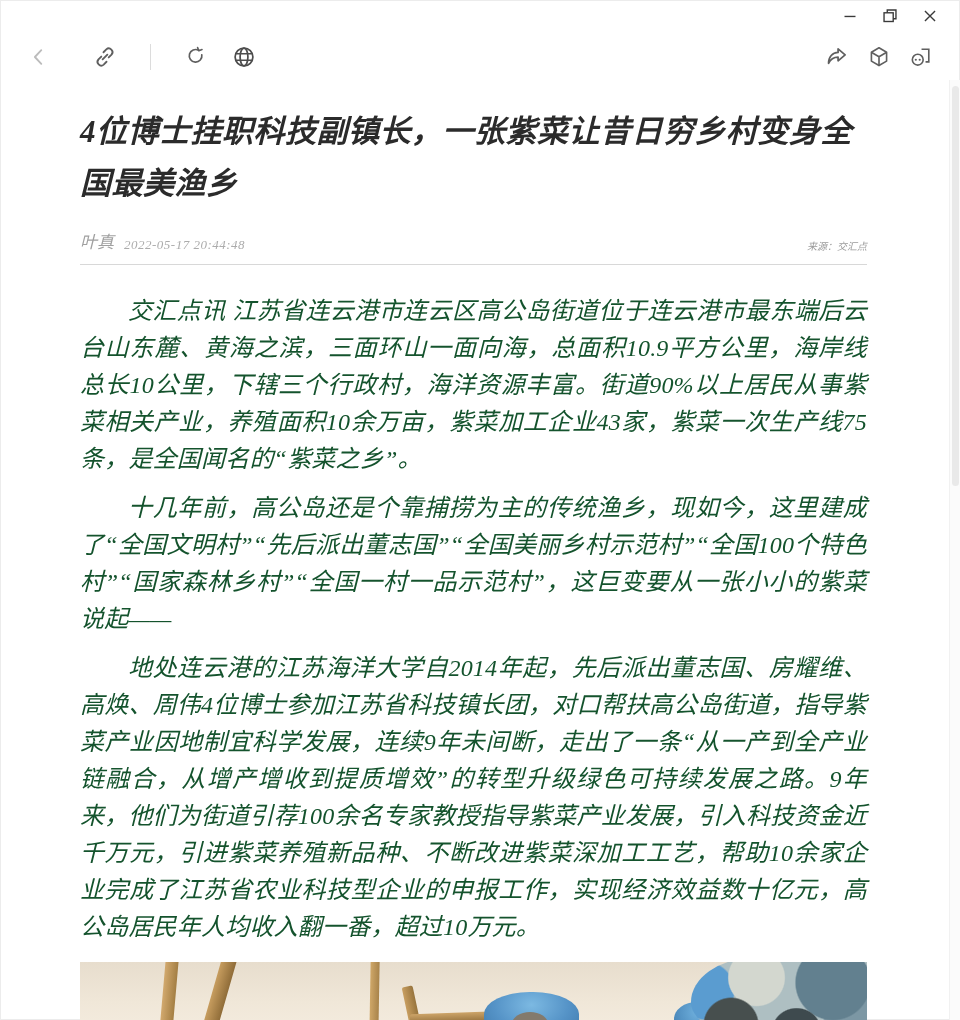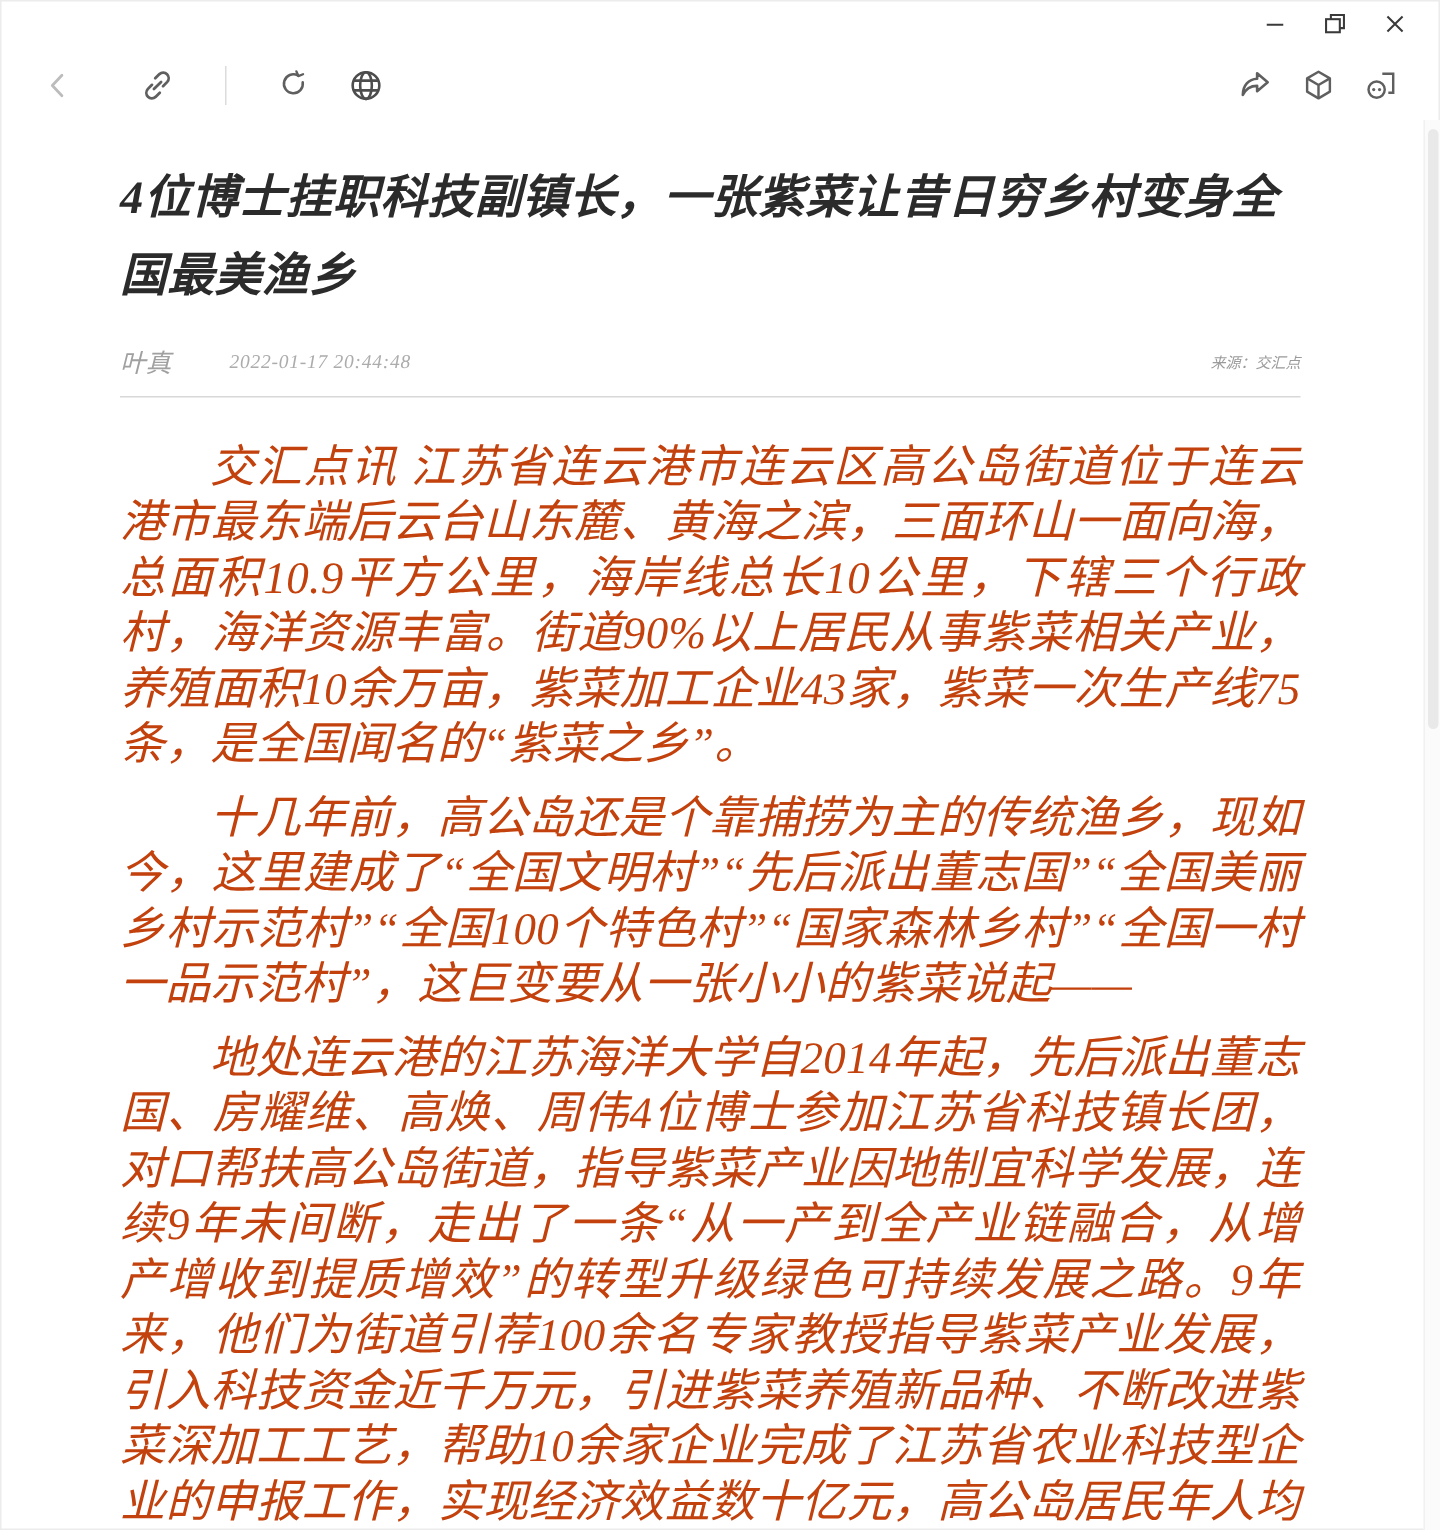--- a/index.html
+++ b/index.html
@@ -20,27 +20,27 @@
             cursor:pointer; }
   .tb-sep { width:1px; height:26px; background:#dcdcdc; margin:0 14px; }
   .tb-left { display:flex; align-items:center; gap:14px; }
   .tb-right { display:flex; align-items:center; gap:8px; margin-left:auto; }
   .gap-back { margin-right:18px; }
 
   
   .article { width:787px; margin:0 85px 0 80px;font-style:italic; }
   .title { font-size:31px; line-height:52px; font-weight:600; color:#2b2b2b;
            letter-spacing:0.5px; margin-top:24px; }
-  .byline { display:flex; align-items:center; margin-top:18px;gap:29px; }
+  .byline { display:flex; align-items:flex-end; margin-top:18px; }
   .author { font-size:17px; color:#a0a0a0; }
   .pubtime { font-size:13px; color:#acacac; margin-left:10px; letter-spacing:0.5px; }
   .source { margin-left:auto; font-size:10px; color:#9b9b9b; }
   .divider { border:none; border-top:1px solid #d8d8d8; margin-top:11px; }
 
-  .body-text p { font-size:30px; line-height:37px; color:#c2410c; text-align:justify;
+  .body-text p { font-size:24px; line-height:37px; color:#14532d; text-align:justify;
                  text-indent:2em; margin-top:12px; letter-spacing:0.2px; }
   .body-text p:first-child { margin-top:28px; }
 
   
   .photo { position:relative; width:787px; height:72px; margin-top:16px; overflow:hidden;
            background:linear-gradient(180deg,#e7ddcd 0%,#f0e7d8 55%,#f4ecdf 100%); }
   .photo div { position:absolute; }
   .pole-a { left:82px; top:-8px; width:13px; height:96px; border-radius:3px;
             background:linear-gradient(90deg,#d2a96e,#a37e43); transform:rotate(5deg); }
   .pole-b { left:132px; top:-6px; width:15px; height:76px; border-radius:3px;
@@ -155,21 +155,21 @@
       </svg>
     </div>
   </div>
 </div>
 
 <div class="article">
   <h1 class="title">4位博士挂职科技副镇长，一张紫菜让昔日穷乡村变身全国最美渔乡</h1>
 
   <div class="byline">
     <span class="author">叶真</span>
-    <span class="pubtime">2022-01-17 20:44:48</span>
+    <span class="pubtime">2022-05-17 20:44:48</span>
     <span class="source">来源：交汇点</span>
   </div>
 
   <hr class="divider">
 
   <div class="body-text">
     <p>交汇点讯 江苏省连云港市连云区高公岛街道位于连云港市最东端后云台山东麓、黄海之滨，三面环山一面向海，总面积10.9平方公里，海岸线总长10公里，下辖三个行政村，海洋资源丰富。街道90%以上居民从事紫菜相关产业，养殖面积10余万亩，紫菜加工企业43家，紫菜一次生产线75条，是全国闻名的“紫菜之乡”。</p>
     <p>十几年前，高公岛还是个靠捕捞为主的传统渔乡，现如今，这里建成了“全国文明村”“先后派出董志国”“全国美丽乡村示范村”“全国100个特色村”“国家森林乡村”“全国一村一品示范村”，这巨变要从一张小小的紫菜说起——</p>
     <p>地处连云港的江苏海洋大学自2014年起，先后派出董志国、房耀维、高焕、周伟4位博士参加江苏省科技镇长团，对口帮扶高公岛街道，指导紫菜产业因地制宜科学发展，连续9年未间断，走出了一条“从一产到全产业链融合，从增产增收到提质增效”的转型升级绿色可持续发展之路。9年来，他们为街道引荐100余名专家教授指导紫菜产业发展，引入科技资金近千万元，引进紫菜养殖新品种、不断改进紫菜深加工工艺，帮助10余家企业完成了江苏省农业科技型企业的申报工作，实现经济效益数十亿元，高公岛居民年人均收入翻一番，超过10万元。</p>
   </div>

